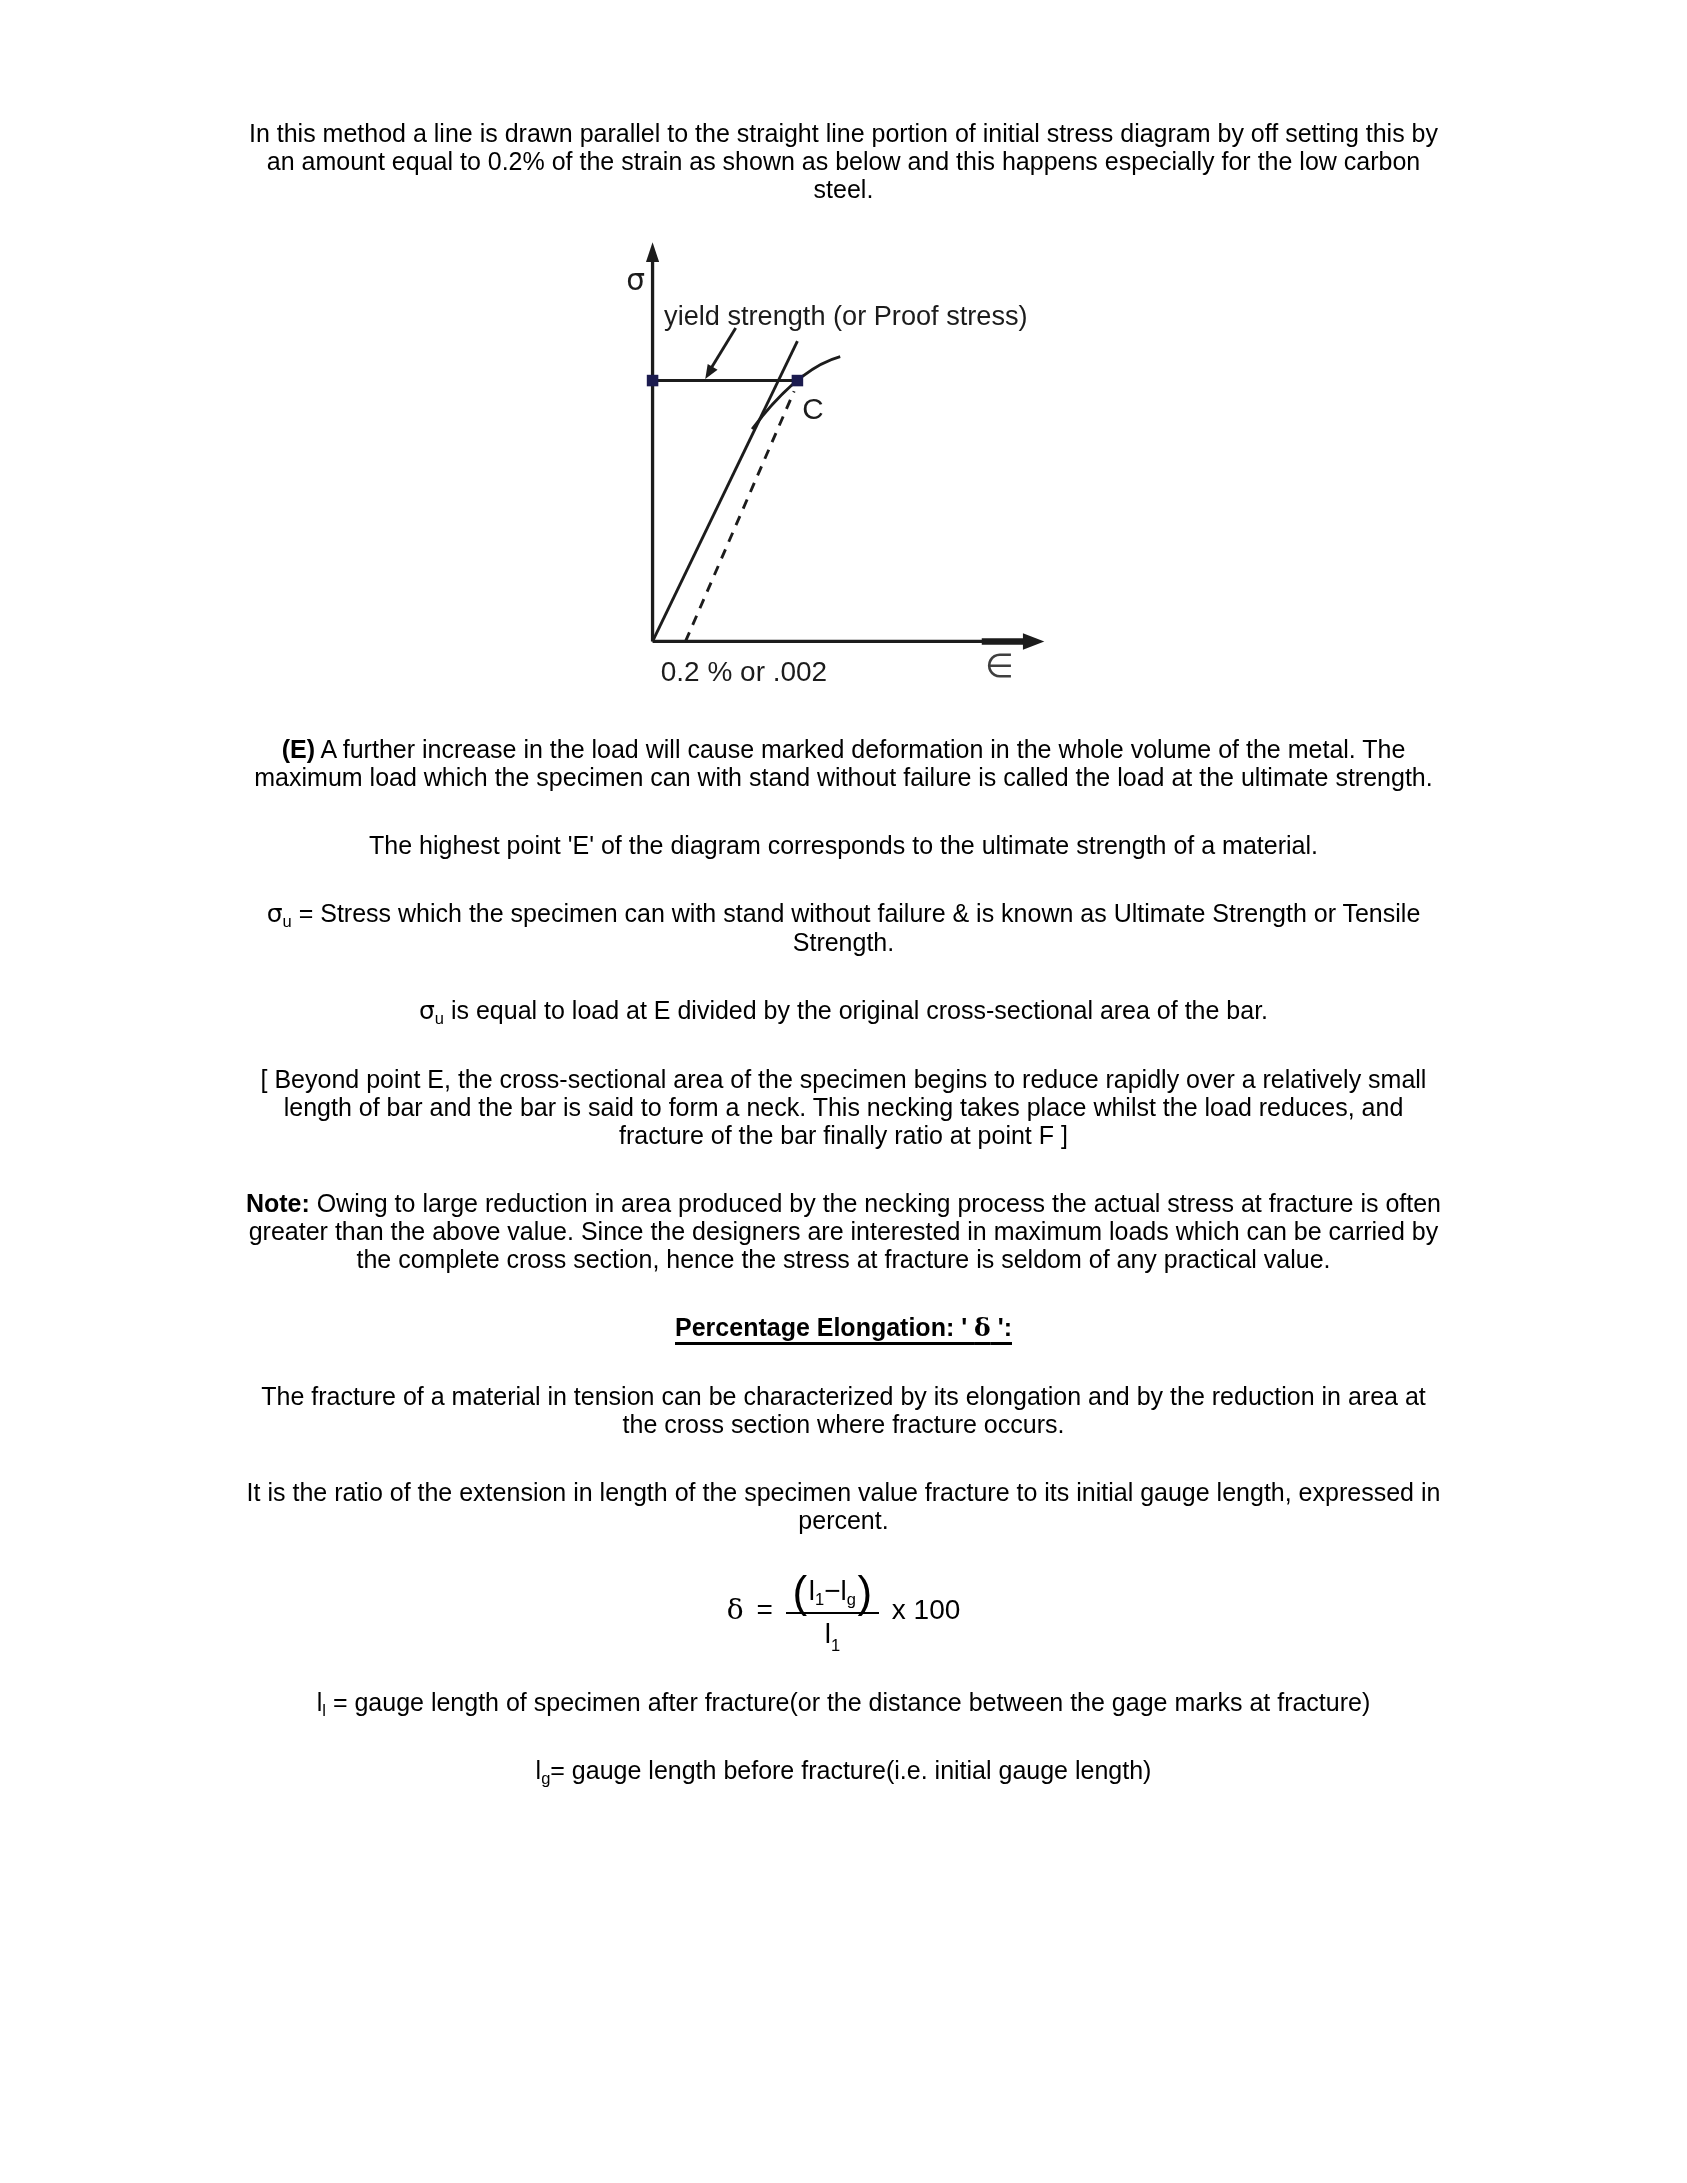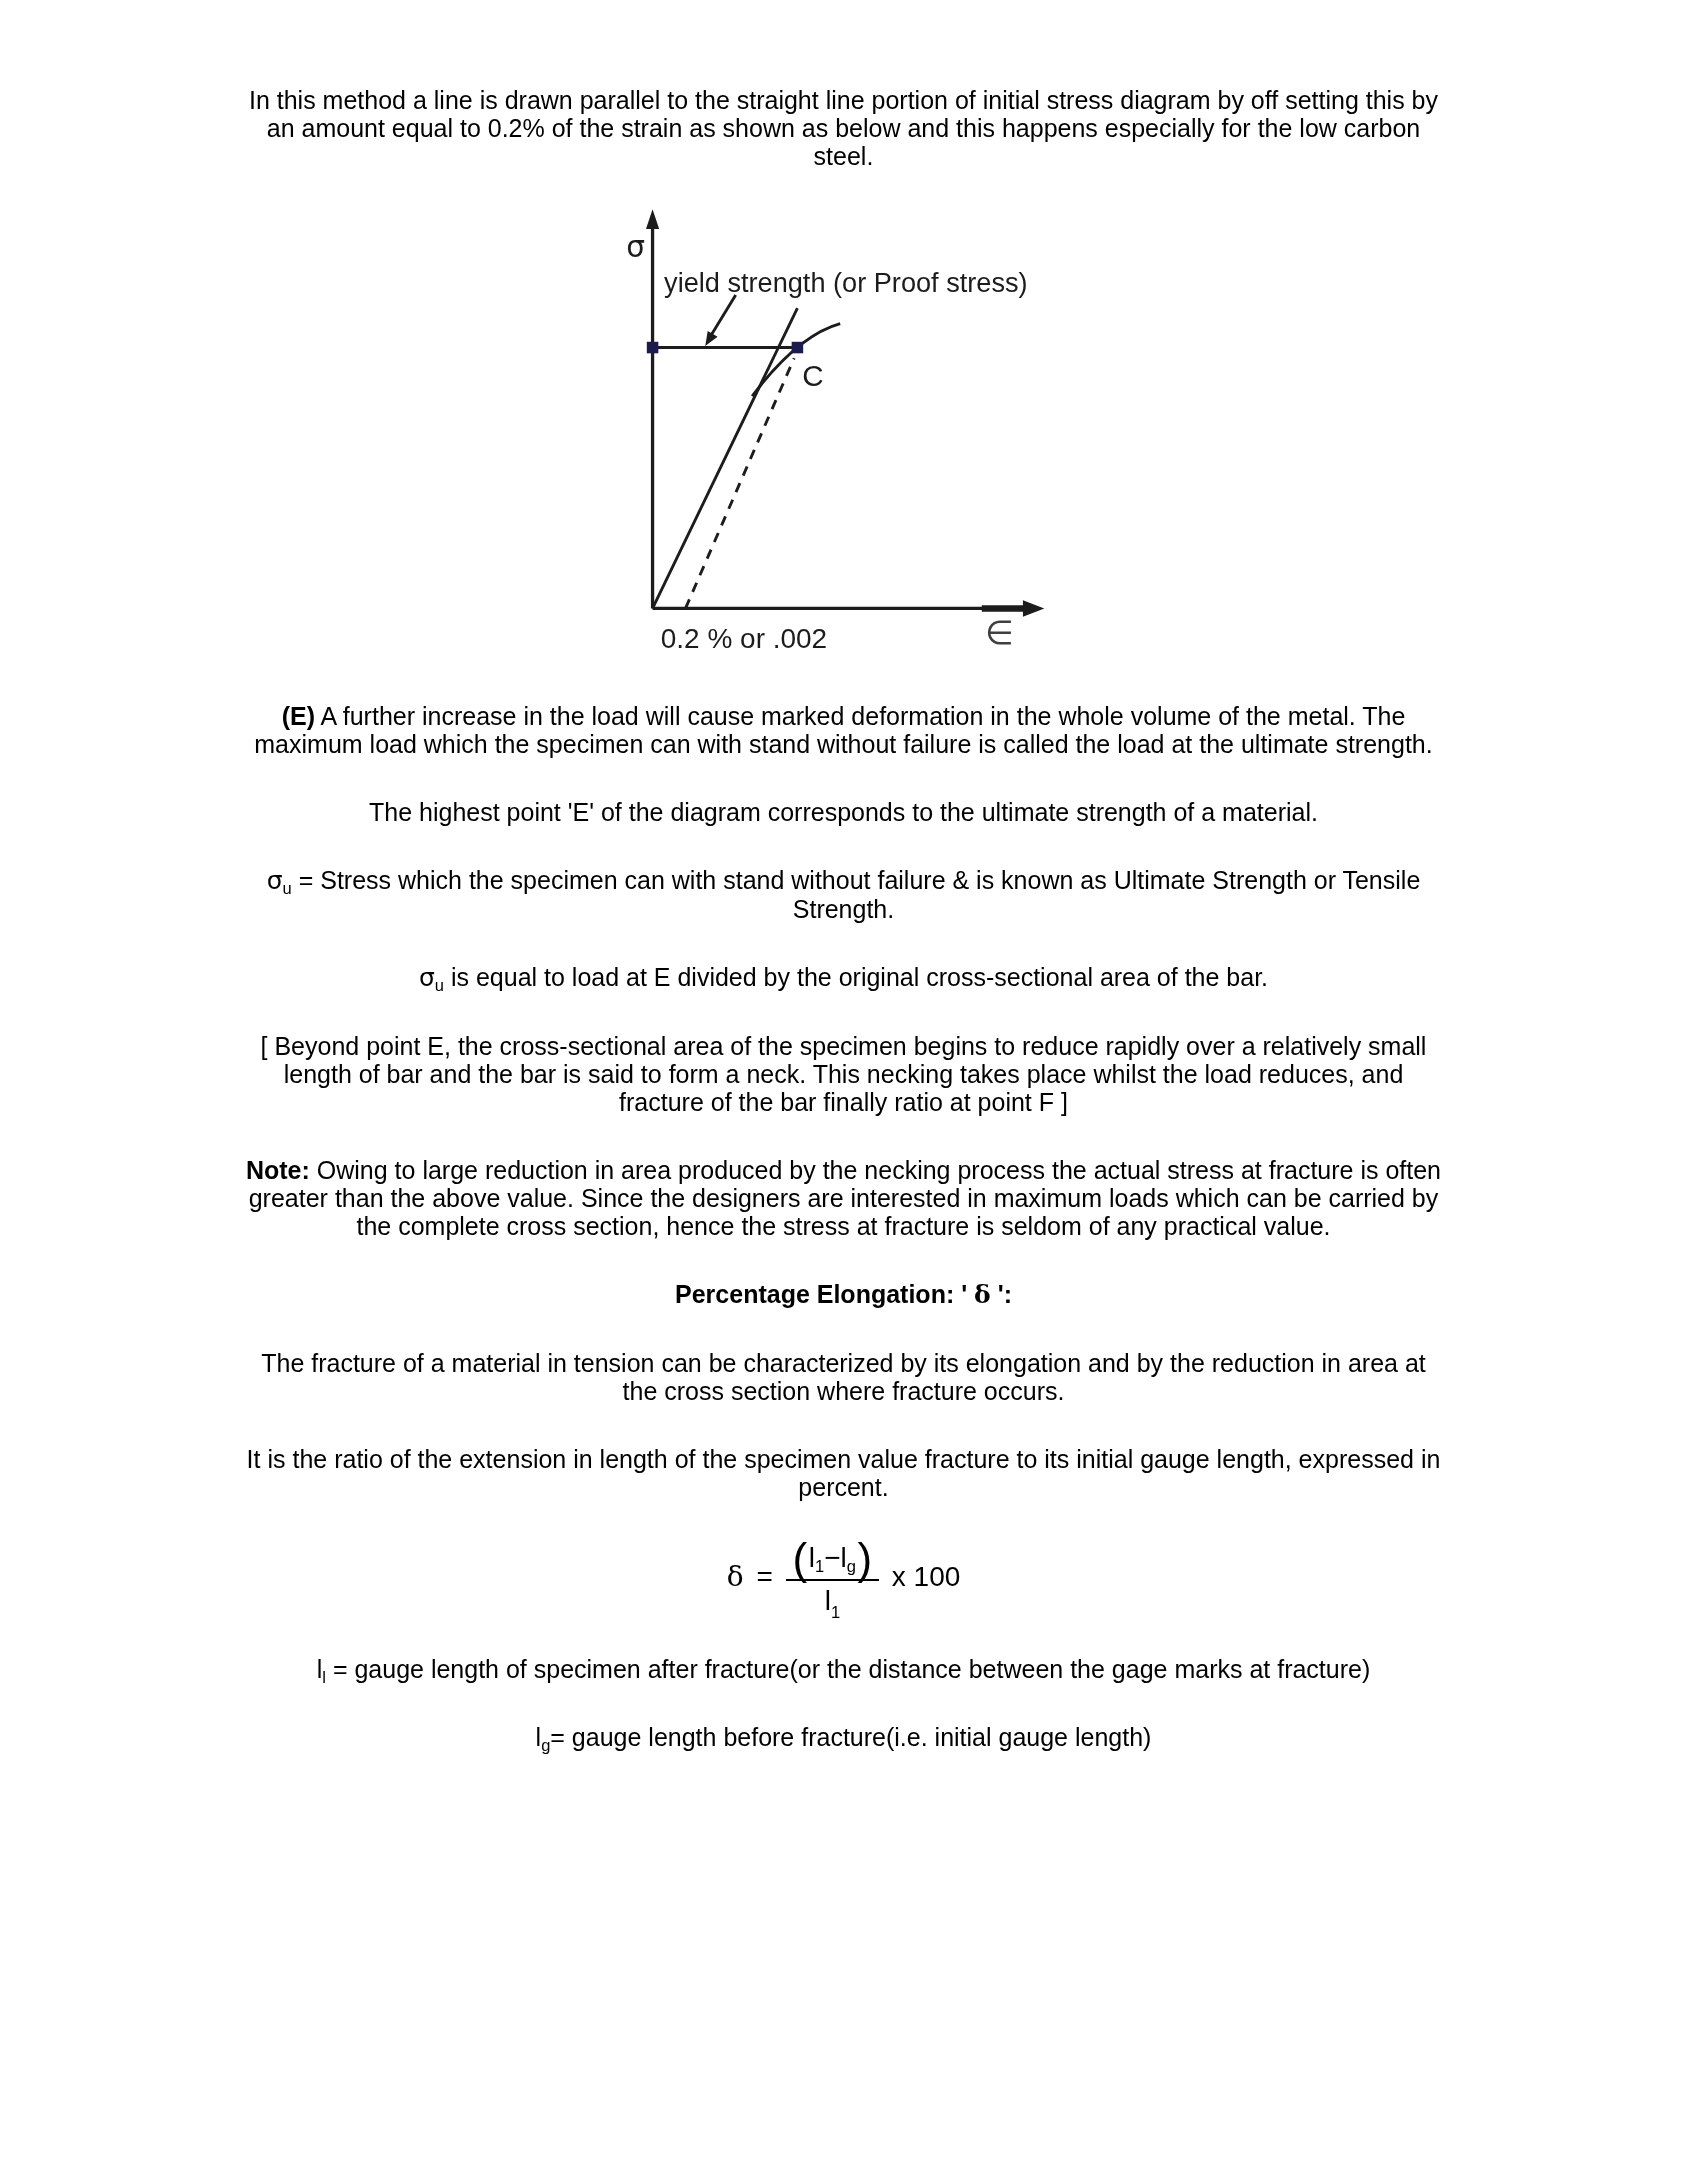--- a/index.html
+++ b/index.html
@@ -1,28 +1,28 @@
 <!DOCTYPE html>
 <html style="font-size:13px"><head>
 <meta charset="utf-8">
 <style>
   html,body{margin:0;padding:0;background:#ffffff;}
   body{
     width:1687px;height:2183px;
     font-family:"Liberation Sans",sans-serif;
     font-size:25px;color:#000;
   }
-  .doc{width:1269px;margin:0 auto;padding-top:86px;text-align:center;line-height:28px;}
+  .doc{width:1269px;margin:0 auto;padding-top:119px;text-align:center;line-height:28px;}
   .b{margin:40px 0 0 0;}
   .b:first-child{margin-top:0;}
   .ln{display:block;}
   .ln b{font-weight:bold;}
   sub{font-size:16.5px;line-height:0;vertical-align:baseline;position:relative;top:5px;}
   .diagram-block{margin-top:36px;}
-  .heading{font-weight:bold;text-decoration-thickness:2.5px;text-underline-offset:5.8px;margin-top:32px;}
+  .heading{font-weight:bold;text-decoration:underline;text-decoration-thickness:2.5px;text-underline-offset:5.8px;margin-top:32px;}
   .sym-serif{font-family:"DejaVu Serif",serif;}
   .greek{font-family:"DejaVu Sans",sans-serif;}
   
   .formula-block{margin-top:38px;}
   .formula{display:inline-flex;align-items:center;gap:13px;font-size:28px;line-height:1;}
   .frac{display:inline-flex;flex-direction:column;align-items:center;}
   .frac .num{display:inline-flex;align-items:center;padding:5px 5px 6.6px;border-bottom:2.5px solid #000;}
   .frac .den{padding-top:6.6px;}
   .paren{font-size:44px;font-weight:400;line-height:0;position:relative;top:0.8px;padding:0 1.6px;}
   .formula sub{top:8.2px;}

